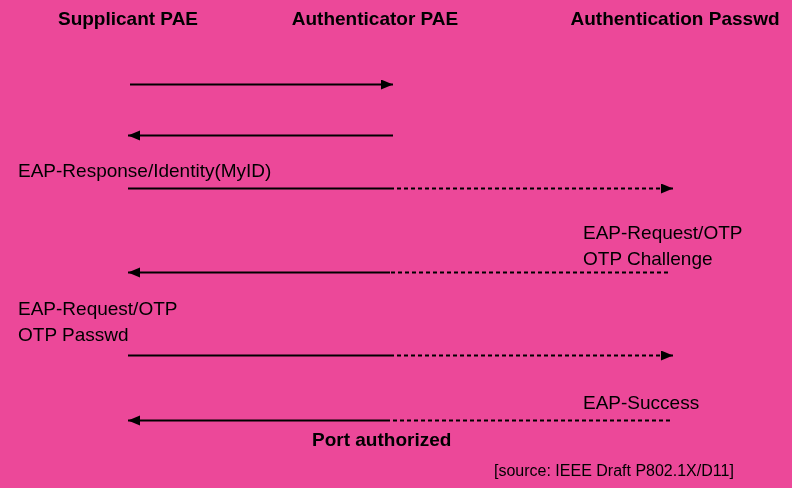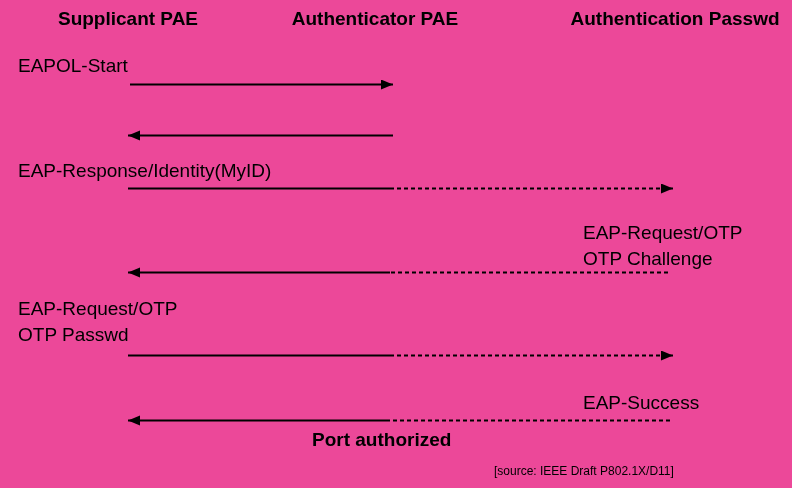--- a/index.html
+++ b/index.html
@@ -40,21 +40,21 @@
     white-space: pre-line;
   }
   .lbl-eapol-start      { left: 18px;  top: 53px;  }
   .lbl-eap-req-identity { left: 286px; top: 106px; }
   .lbl-eap-resp-identity{ left: 18px;  top: 158px; }
   .lbl-otp-challenge    { left: 583px; top: 220px; }
   .lbl-otp-passwd       { left: 18px;  top: 296px; }
   .lbl-eap-success      { left: 583px; top: 390px; text-align: center; }
   .lbl-port-authorized  { left: 312px; top: 427px; font-weight: bold; }
   .lbl-completion       { left: 15px;  top: 430px; line-height: 24px; }
-  .lbl-source           { left: 494px; top: 461px; font-size: 12px; line-height: 20px; }
+  .lbl-source           { left: 494px; top: 461px; font-size: 16px; line-height: 20px; }
 </style>
 </head>
 <body>
 
 <div class="stage">
 
   <div class="colh colh-supplicant">Supplicant PAE</div>
   <div class="colh colh-authenticator">Authenticator PAE</div>
   <div class="colh colh-server">Authentication Passwd</div>
 
@@ -87,21 +87,20 @@
       <line x1="128" y1="355.5" x2="390" y2="355.5" stroke="#000" stroke-width="2"></line>
       <line x1="390" y1="355.5" x2="673" y2="355.5" stroke="#000" stroke-width="2" stroke-dasharray="4 3" marker-end="url(#head)"></line>
     </g>
 
     <g>
       <line x1="670" y1="420.5" x2="390" y2="420.5" stroke="#000" stroke-width="2" stroke-dasharray="4 3"></line>
       <line x1="390" y1="420.5" x2="128" y2="420.5" stroke="#000" stroke-width="2" marker-end="url(#head)"></line>
     </g>
   </svg>
 
-  <div class="lbl lbl-eapol-start">EAPOL-Start</div>
 
 
   <div class="lbl lbl-eap-resp-identity">EAP-Response/Identity(MyID)</div>
 
   <div class="lbl lbl-otp-challenge">EAP-Request/OTP
 OTP Challenge</div>
 
   <div class="lbl lbl-otp-passwd">EAP-Request/OTP
 OTP Passwd</div>
 

